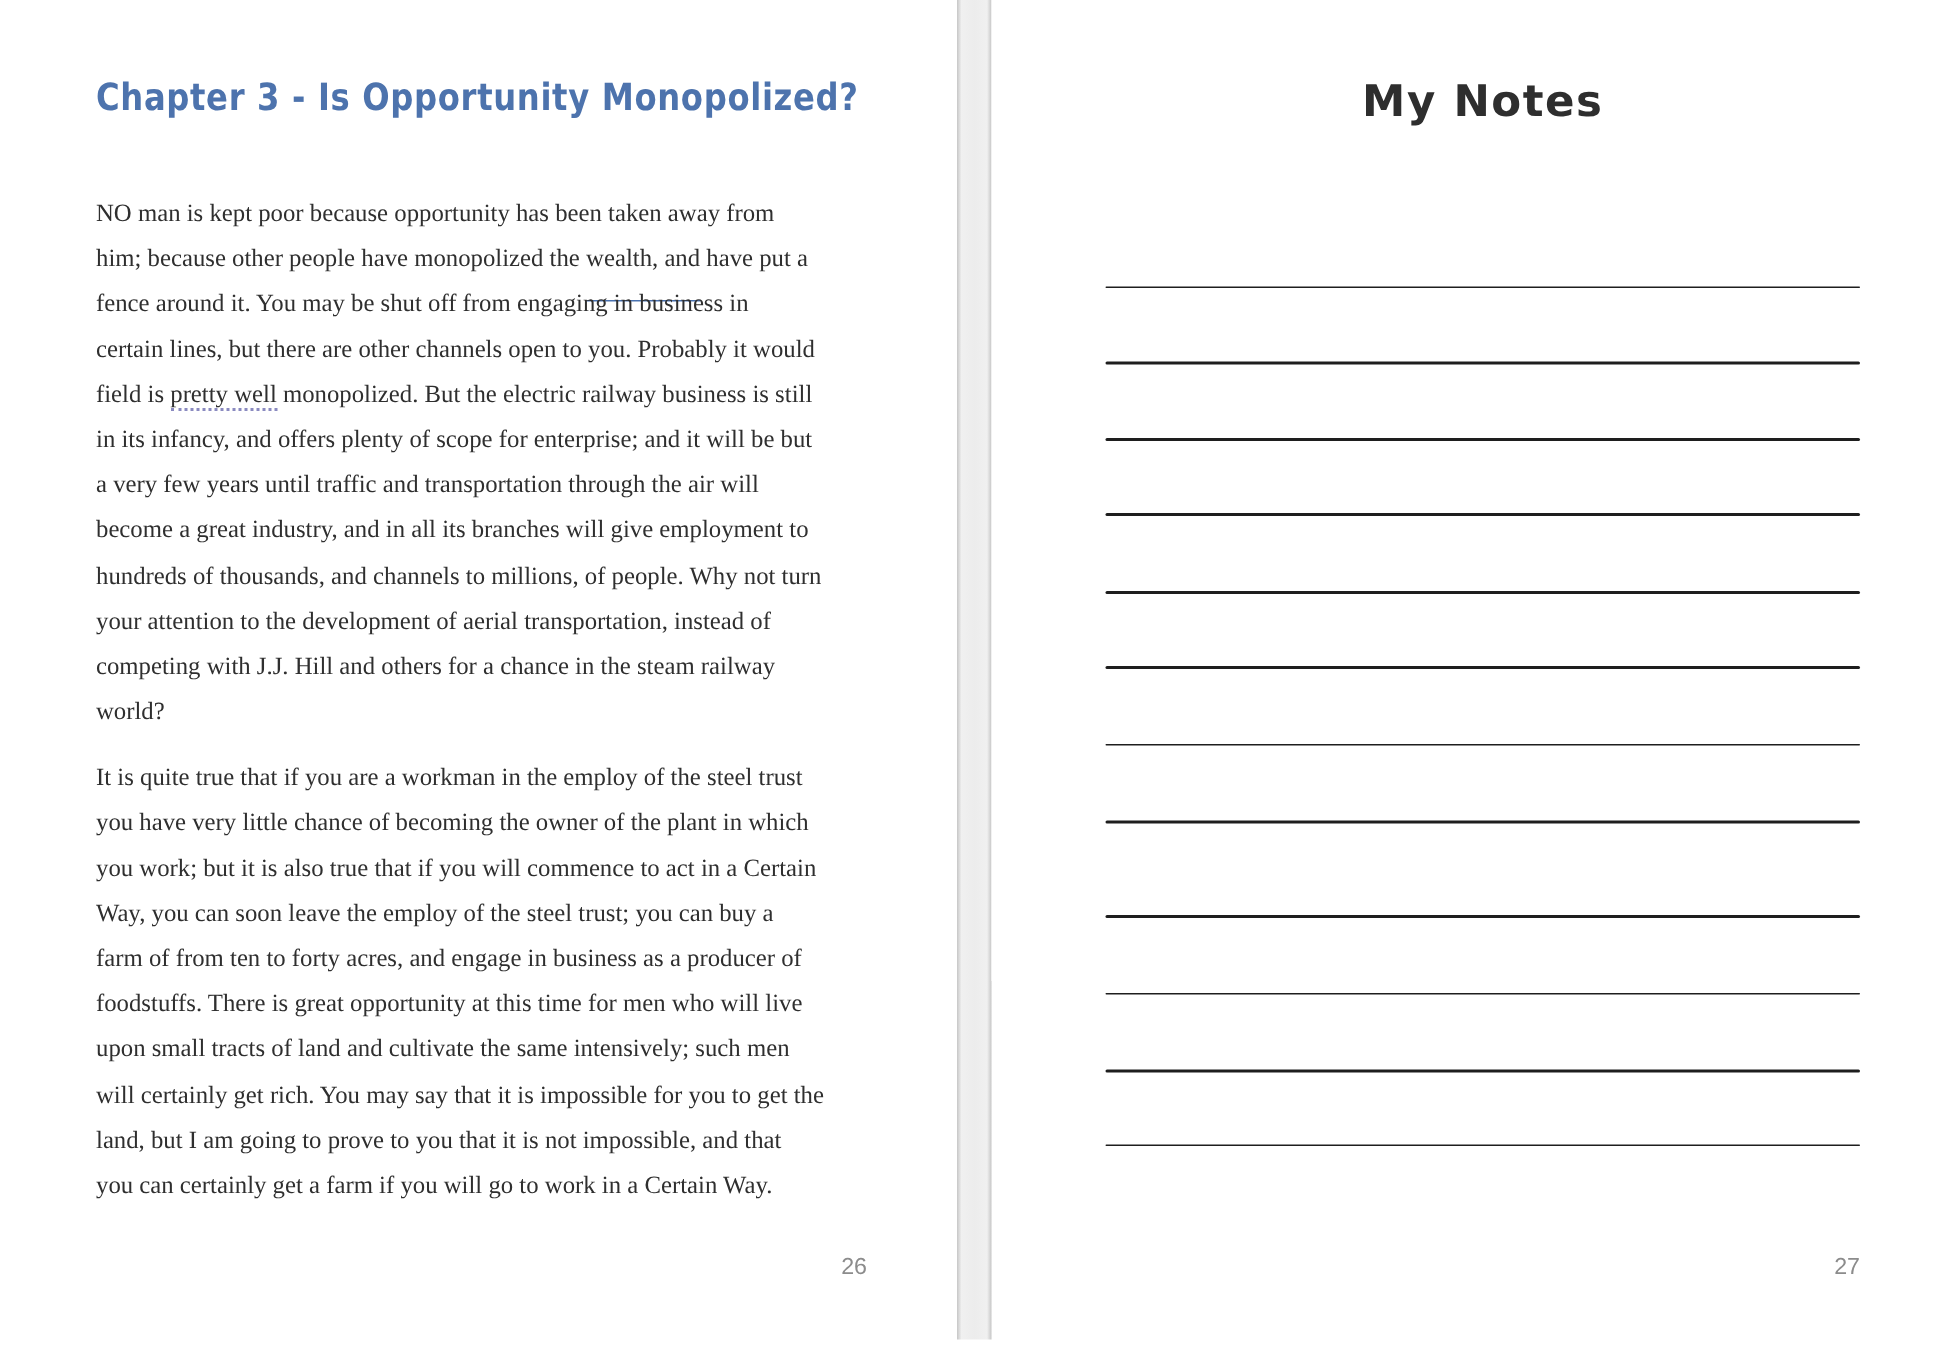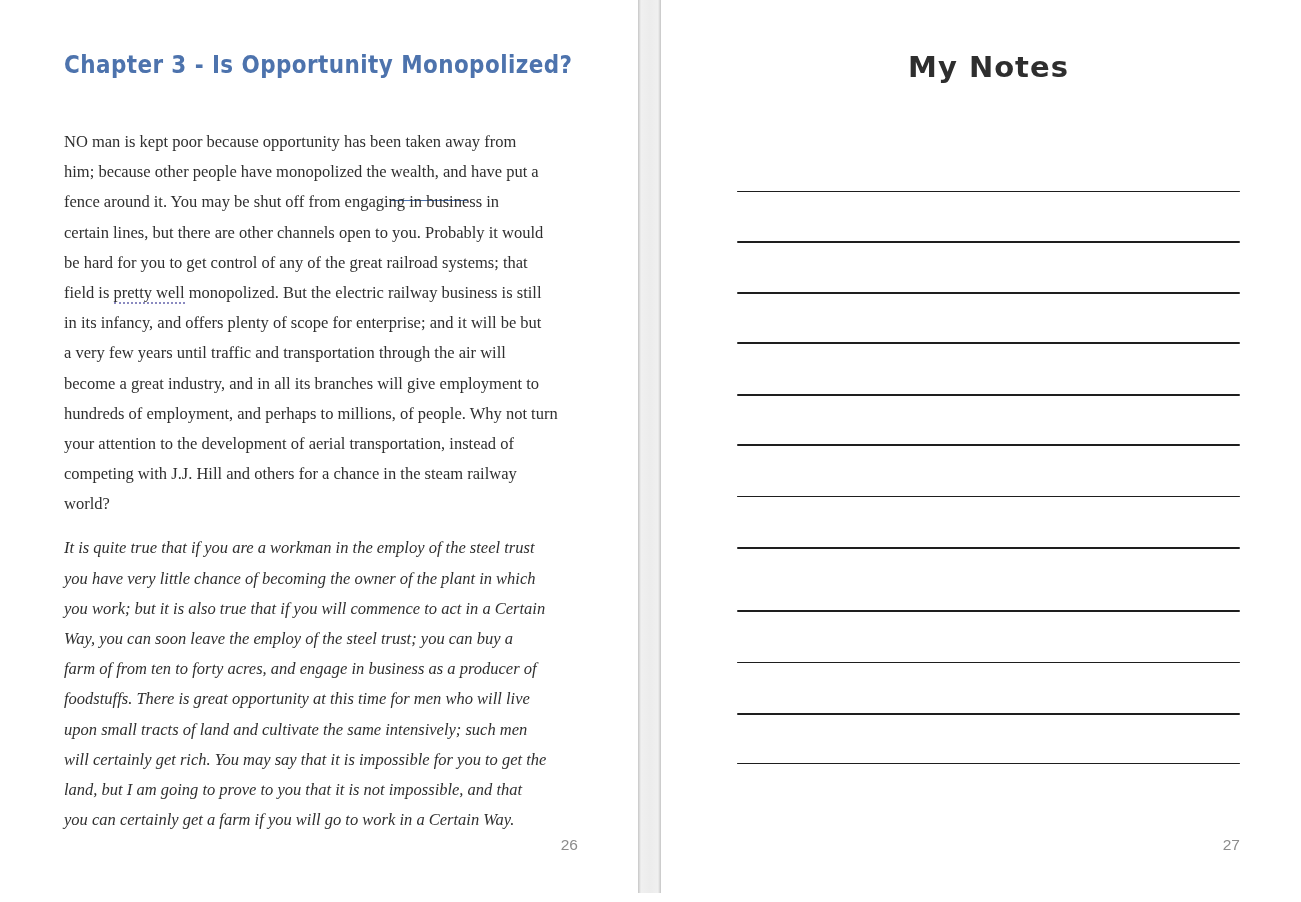--- a/index.html
+++ b/index.html
@@ -51,21 +51,21 @@
   }
 
   .text-block {
     position: absolute;
     left: 64px;
     top: 127px;
     width: 520px;
     font-size: 16.5px;
     color: var(--body_text, #2f2f2f);
   }
-  .para + .para { margin-top: 14px; font-style: italic; }
+  .para + .para { margin-top: 14px; }
   .line {
     line-height: 30.2px;
     height: 30.2px;
     white-space: nowrap;
   }
   .u-solid {
     border-bottom: 1px solid var(--underline_solid, #4a72b0);
     padding-bottom: 19px;
   }
   .u-dotted {
@@ -112,26 +112,25 @@
 <body>
 
 <div class="page left">
   <h1 class="chapter-heading">Chapter 3 - Is Opportunity Monopolized?</h1>
   <div class="text-block" id="text-block">
       <div class="para">
         <div class="line"><span>NO man is kept poor because opportunity has been taken away from</span></div>
         <div class="line"><span>him; because other people have monopolized the </span><span class="u-solid">wealth, and</span><span> have put a</span></div>
         <div class="line"><span>fence around it. You may be shut off from engaging in business in</span></div>
         <div class="line"><span>certain lines, but there are other channels open to you. Probably it would</span></div>
-        <div class="line"><span>be hard for you to get control of any of the great railroad systems; that</span></div>
         <div class="line"><span>field is </span><span class="u-dotted">pretty well</span><span> monopolized. But the electric railway business is still</span></div>
         <div class="line"><span>in its infancy, and offers plenty of scope for enterprise; and it will be but</span></div>
         <div class="line"><span>a very few years until traffic and transportation through the air will</span></div>
         <div class="line"><span>become a great industry, and in all its branches will give employment to</span></div>
-        <div class="line"><span>hundreds of employment, and perhaps to millions, of people. Why not turn</span></div>
+        <div class="line"><span>hundreds of thousands, and channels to millions, of people. Why not turn</span></div>
         <div class="line"><span>your attention to the development of aerial transportation, instead of</span></div>
         <div class="line"><span>competing with J.J. Hill and others for a chance in the steam railway</span></div>
         <div class="line"><span>world?</span></div>
       </div>
       <div class="para">
         <div class="line"><span>It is quite true that if you are a workman in the employ of the steel trust</span></div>
         <div class="line"><span>you have very little chance of becoming the owner of the plant in which</span></div>
         <div class="line"><span>you work; but it is also true that if you will commence to act in a Certain</span></div>
         <div class="line"><span>Way, you can soon leave the employ of the steel trust; you can buy a</span></div>
         <div class="line"><span>farm of from ten to forty acres, and engage in business as a producer of</span></div>

